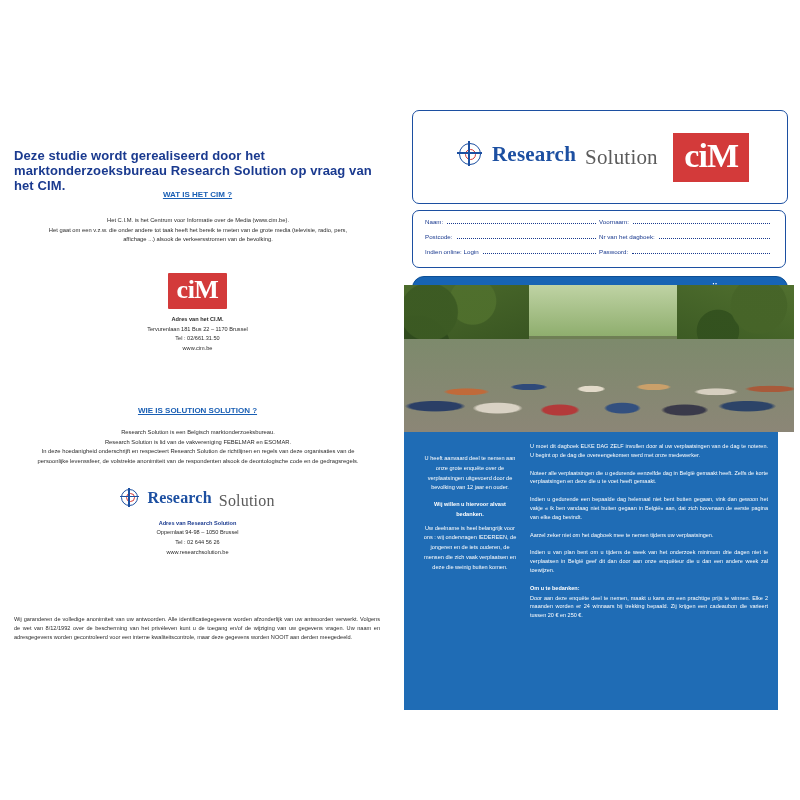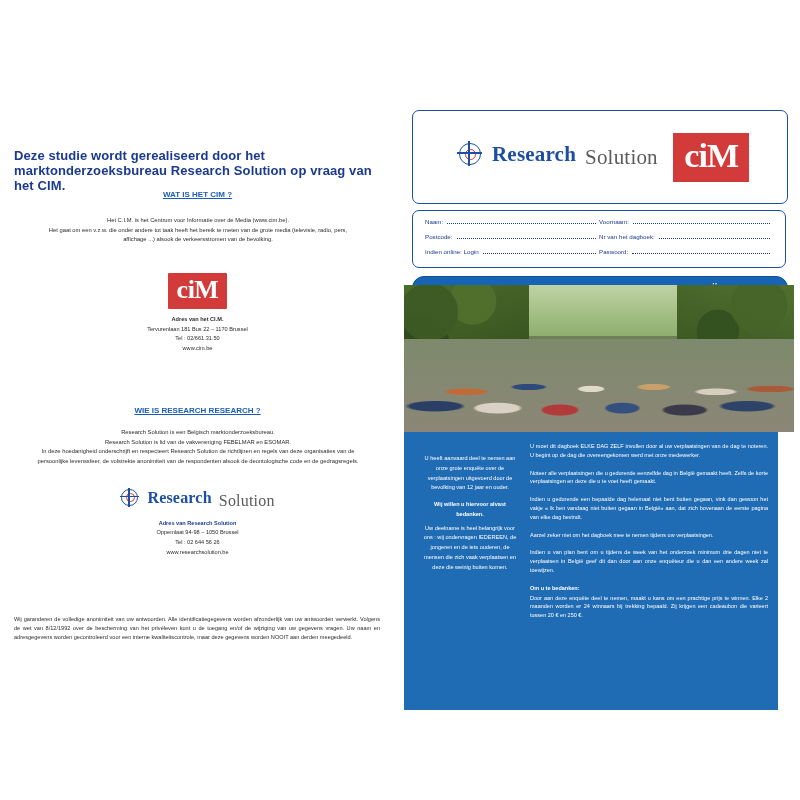--- a/index.html
+++ b/index.html
@@ -367,21 +367,21 @@
   <div id="cim-block">
     <div class="cim-logo-box">ciM</div>
     <div class="cim-addr">
       <div class="hdr">Adres van het CI.M.</div>
       <div>Tervurenlaan 181 Bus 22 – 1170 Brussel</div>
       <div>Tel : 02/661.31.50</div>
       <div>www.cim.be</div>
     </div>
   </div>
 
-  <div class="sec-title" id="who-title">WIE IS RESEARCH RESEARCH ?</div>
+  <div class="sec-title" id="who-title">WIE IS SOLUTION SOLUTION ?</div>
   <div class="body-text" id="who-body" style="white-space:pre-line;">Research Solution is een Belgisch marktonderzoeksbureau.
 Research Solution is lid van de vakvereniging  FEBELMAR en ESOMAR.
 In deze hoedanigheid onderschrijft en respecteert Research Solution de richtlijnen en regels van deze organisaties van de persoonlijke levenssfeer, de volstrekte anonimiteit van de respondenten alsook de deontologische code en de gedragsregels.</div>
 
   <div id="rs-block">
     <div class="rs-logo-row">
       <span class="rs-mark">
         <span class="ring r1"></span>
         <span class="ring r2"></span>
         <span class="bar bh"></span>

